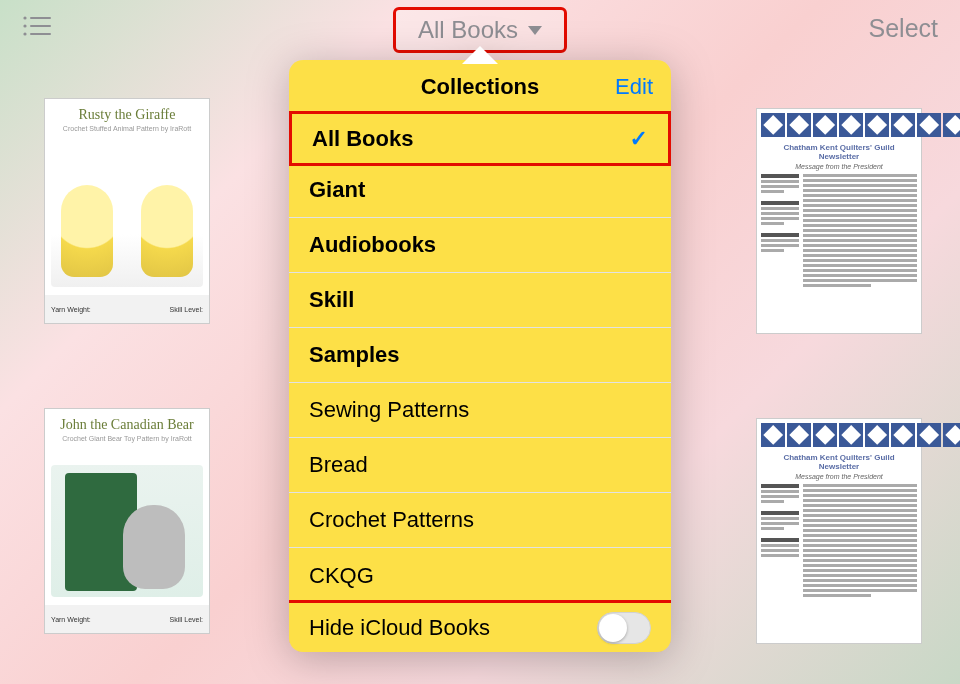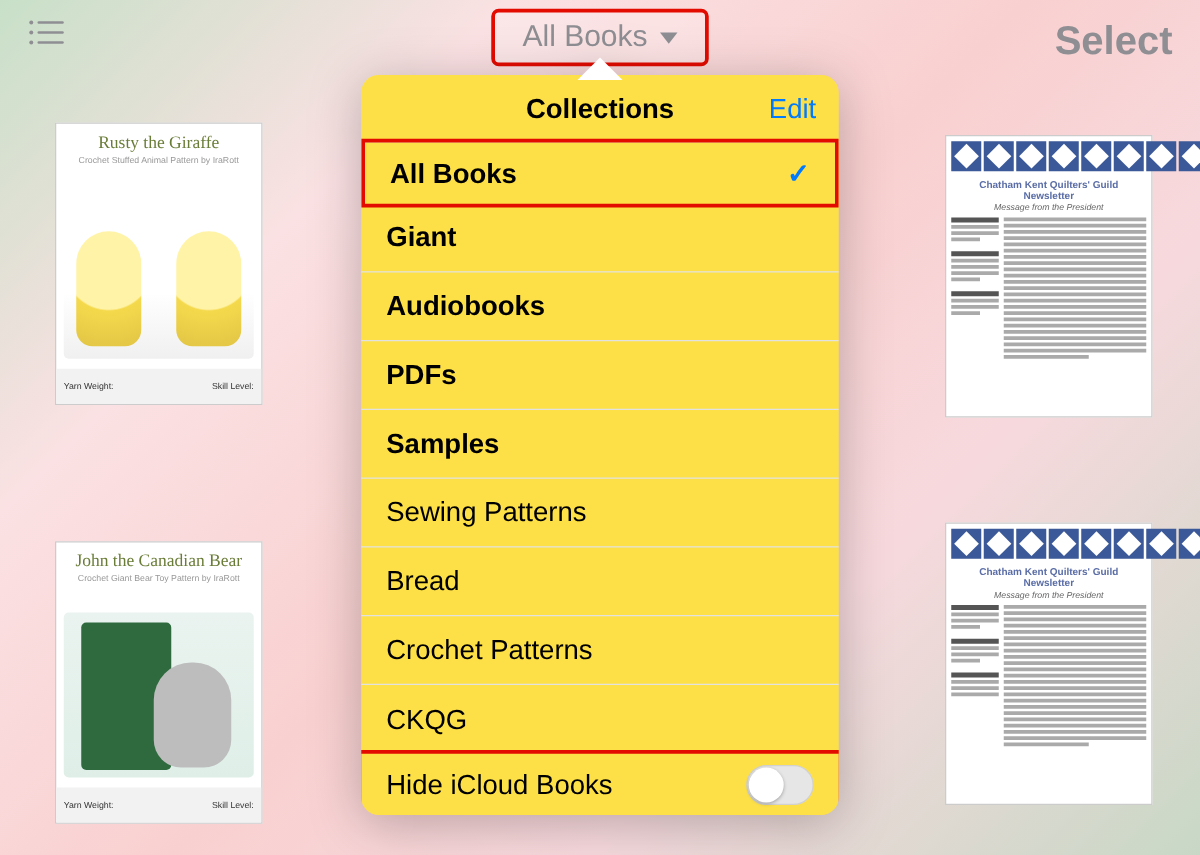--- a/index.html
+++ b/index.html
@@ -12,21 +12,21 @@
   
   .topbar {
     height: 60px; display: flex; align-items:center; justify-content:center;
     position: relative;
   }
   .hamburger, .select-btn {
     position: absolute; top:14px; color:#8e8e93; font-size:22px;
   }
   .hamburger { left:22px; }
   .hamburger svg { display:block; }
-  .select-btn { right:22px; font-size:32px; font-weight:700; cursor:pointer; }
+  .select-btn { right:22px; font-size:25px; font-weight:400; cursor:pointer; }
   .filter-btn {
     background:rgba(255,255,255,0.2);
     border:3px solid #e30b00;
     border-radius:6px;
     padding:6px 22px;
     font-size:24px; color:#8e8e93;
     display:flex; align-items:center; gap:10px;
     cursor:pointer;
   }
   .filter-btn .chev { width:0;height:0;border-left:7px solid transparent;border-right:7px solid transparent;border-top:9px solid #8e8e93; }
@@ -68,21 +68,21 @@
     border:1px solid #d1d1d1;
   }
   .switch .knob {
     position:absolute; left:1px; top:1px; width:28px; height:28px; border-radius:50%; background:#fff;
     box-shadow:0 1px 3px rgba(0,0,0,0.3);
   }
 
   
   .grid-cell { position:absolute; width:166px; height:226px; background:#fff; border:1px solid #ccc; }
   .cell1 { left:44px; top:98px; }
-  .cell2 { left:44px; top:408px;margin-top:25px; }
+  .cell2 { left:44px; top:408px; }
   .cell3 { left:756px; top:108px; }
   .cell4 { left:756px; top:418px; }
   .cov { pointer-events:none; }
   .cov .title { text-align:center; font-family: Georgia, serif; font-size:14px; color:#6a7d38; padding:8px 2px 2px; }
   .cov .sub { text-align:center; font-size:7px; color:#999; padding-bottom:6px; }
   .cov .band { position:absolute; bottom:0; left:0; right:0; height:28px; background:#f2f2f2; font-size:7px; color:#333; display:flex; align-items:center; justify-content:space-between; padding:0 6px; }
   .cov .img { position:absolute; top:56px; left:6px; right:6px; bottom:36px; border-radius:4px; }
   .cell1 .img { background: linear-gradient(#fff 60%, #f0f0f0); }
   .cell1 .img::before, .cell1 .img::after {
     content:""; position:absolute; bottom:10px; width:52px; height:92px; border-radius:40px 40px 20px 20px;
@@ -291,21 +291,21 @@
           <span>All Books</span>
           <span class="check">✓</span>
         </div>
         <div class="pop-row strong">
           <span>Giant</span>
         </div>
         <div class="pop-row strong">
           <span>Audiobooks</span>
         </div>
         <div class="pop-row strong">
-          <span>PDFs</span>
+          <span>Skill</span>
         </div>
         <div class="pop-row strong">
           <span>Samples</span>
         </div>
         <div class="pop-row">
           <span>Sewing Patterns</span>
         </div>
         <div class="pop-row">
           <span>Bread</span>
         </div>

